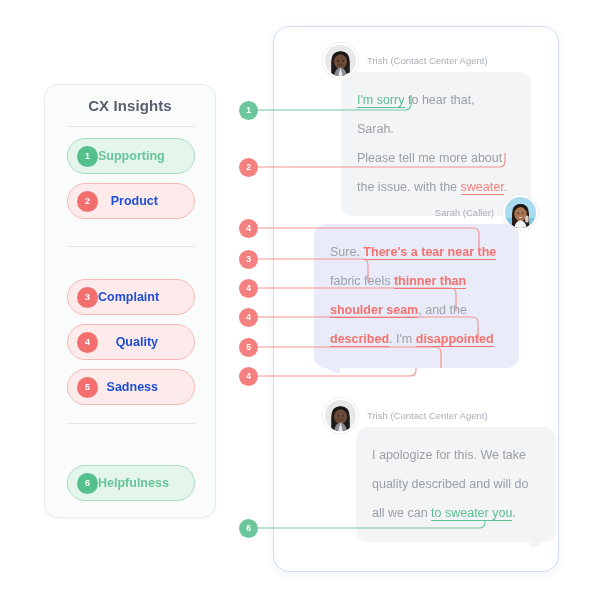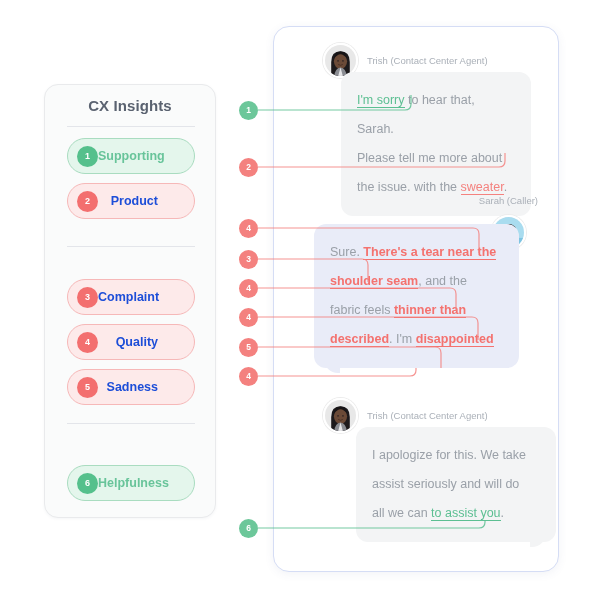--- a/index.html
+++ b/index.html
@@ -185,21 +185,21 @@
       </div>
       <div>
         <span>Please tell me more about</span>
       </div>
       <div>
         <span>the issue. with the </span><span class="hl red">sweater</span><span>.</span>
       </div>
       <div class="tail"></div>
     </div>
 
-    <div class="msg-head" style="right:20px; top:168px; gap:9px; flex-direction:column">
+    <div class="msg-head" style="right:20px; top:168px; gap:9px; ">
       <div class="who">Sarah (Caller)</div>
       <div class="avatar">
         <svg viewBox="0 0 40 40" aria-hidden="true">
           <rect width="40" height="40" fill="#a9dcef"></rect>
           <rect y="27" width="40" height="13" fill="#7fc4e2"></rect>
           <path d="M9 40 V23 Q9 9 20 9 Q31 9 31 23 V40 Z" fill="#241a16"></path>
           <ellipse cx="20" cy="21.5" rx="8" ry="9.6" fill="#a9734f"></ellipse>
           <path d="M12 18.5 Q20 7 28 18.5 Q28.5 9 20 9 Q11.5 9 12 18.5 Z" fill="#1d1512"></path>
           <path d="M12 40 Q13.5 31 20 30 Q26.5 31 28 40 Z" fill="#f2f2f4"></path>
           <circle cx="16.9" cy="21" r=".95" fill="#2b1d16"></circle>
@@ -208,24 +208,24 @@
           <rect x="26" y="24" width="4.5" height="9" rx="2" fill="#d9cfc6"></rect>
         </svg>
       </div>
     </div>
 
     <div class="bubble caller" style="left:40px; top:197px; width:205px;">
       <div>
         <span>Sure. </span><span class="hl redb">There's a tear near the</span>
       </div>
       <div>
+        <span>fabric feels </span><span class="hl redb">thinner than</span>
+      </div>
+      <div>
         <span class="hl redb">shoulder seam</span><span>, and the</span>
-      </div>
-      <div>
-        <span>fabric feels </span><span class="hl redb">thinner than</span>
       </div>
       <div>
         <span class="hl redb">described</span><span>. I'm </span><span class="hl redb">disappointed</span>
       </div>
       <div class="tail"></div>
     </div>
 
     <div class="msg-head" style="left:49px; top:371px; gap:9px">
       <div class="avatar">
         <svg viewBox="0 0 40 40" aria-hidden="true">
@@ -241,24 +241,24 @@
         </svg>
       </div>
       <div class="who">Trish (Contact Center Agent)</div>
     </div>
 
     <div class="bubble agent" style="left:82px; top:400px; width:200px;">
       <div>
         <span>I apologize for this. We take</span>
       </div>
       <div>
-        <span>assist seriously and will do</span>
-      </div>
-      <div>
-        <span>all we can </span><span class="hl green">to assist you</span><span>.</span>
+        <span>quality described and will do</span>
+      </div>
+      <div>
+        <span>all we can </span><span class="hl green">to sweater you</span><span>.</span>
       </div>
       <div class="tail"></div>
     </div>
   </div>
 
   <svg class="connectors" id="connector-svg" viewBox="0 0 601 601">
       <path d="M 258 110 H 405 Q 411 110 411 104 V 95" fill="none" stroke="#5cbf92" stroke-width="1.2" opacity=".85"></path>
       <path d="M 258 167 H 499 Q 505 167 505 161 V 153" fill="none" stroke="#f4817f" stroke-width="1.2" opacity=".85"></path>
       <path d="M 258 228 H 473 Q 479 228 479 234 V 253" fill="none" stroke="#f4817f" stroke-width="1.2" opacity=".85"></path>
       <path d="M 258 259 H 362 Q 368 259 368 265 V 282" fill="none" stroke="#f4817f" stroke-width="1.2" opacity=".85"></path>

